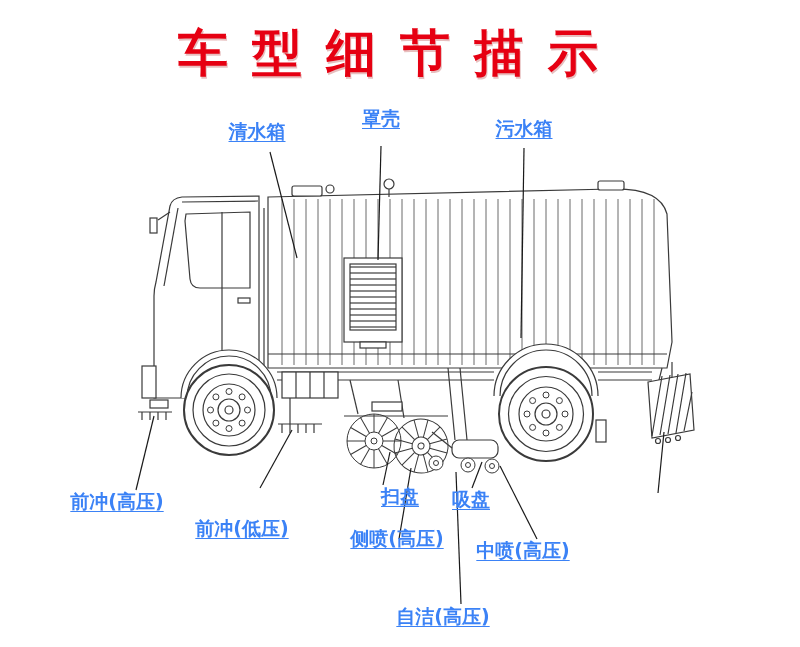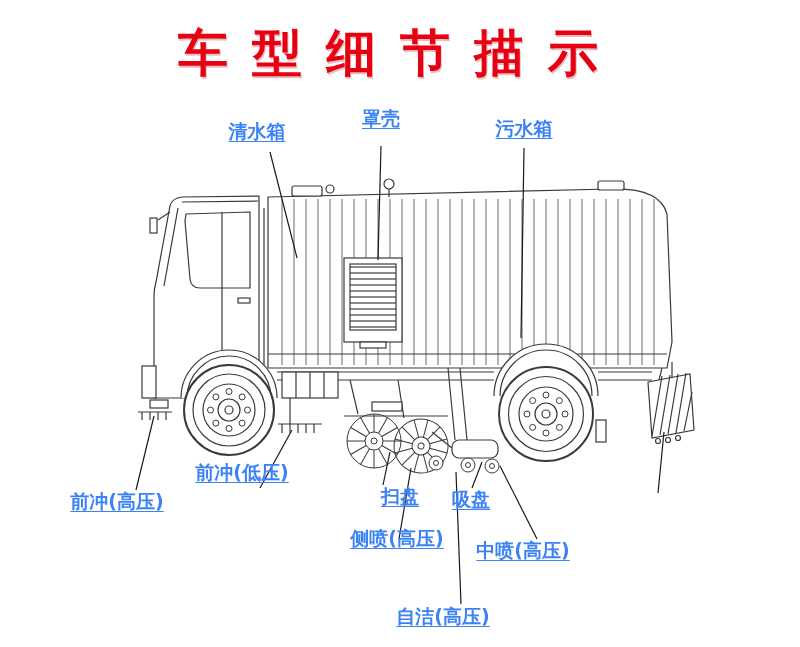--- a/index.html
+++ b/index.html
@@ -199,20 +199,20 @@
       <line x1="461" y1="604" x2="456" y2="472"></line>
     </g>
   </svg>
 
   <div class="title">车型细节描示</div>
 
   <div class="lbl" style="left:257px;top:121px;">清水箱</div>
   <div class="lbl" style="left:381px;top:108px;">罩壳</div>
   <div class="lbl" style="left:524px;top:118px;text-align:center;">污水箱</div>
   <div class="lbl" style="left:117px;top:491px;text-align:center;">前冲(高压)</div>
-  <div class="lbl" style="left:242px;top:462px;">前冲(低压)</div>
+  <div class="lbl" style="left:242px;top:518px;">前冲(低压)</div>
   <div class="lbl" style="left:400px;top:486px;">扫盘</div>
   <div class="lbl" style="left:471px;top:489px;">吸盘</div>
   <div class="lbl" style="left:397px;top:528px;">侧喷(高压)</div>
   <div class="lbl" style="left:523px;top:540px;">中喷(高压)</div>
   <div class="lbl" style="left:443px;top:606px;">自洁(高压)</div>
 
 </div>
 
 </body></html>

